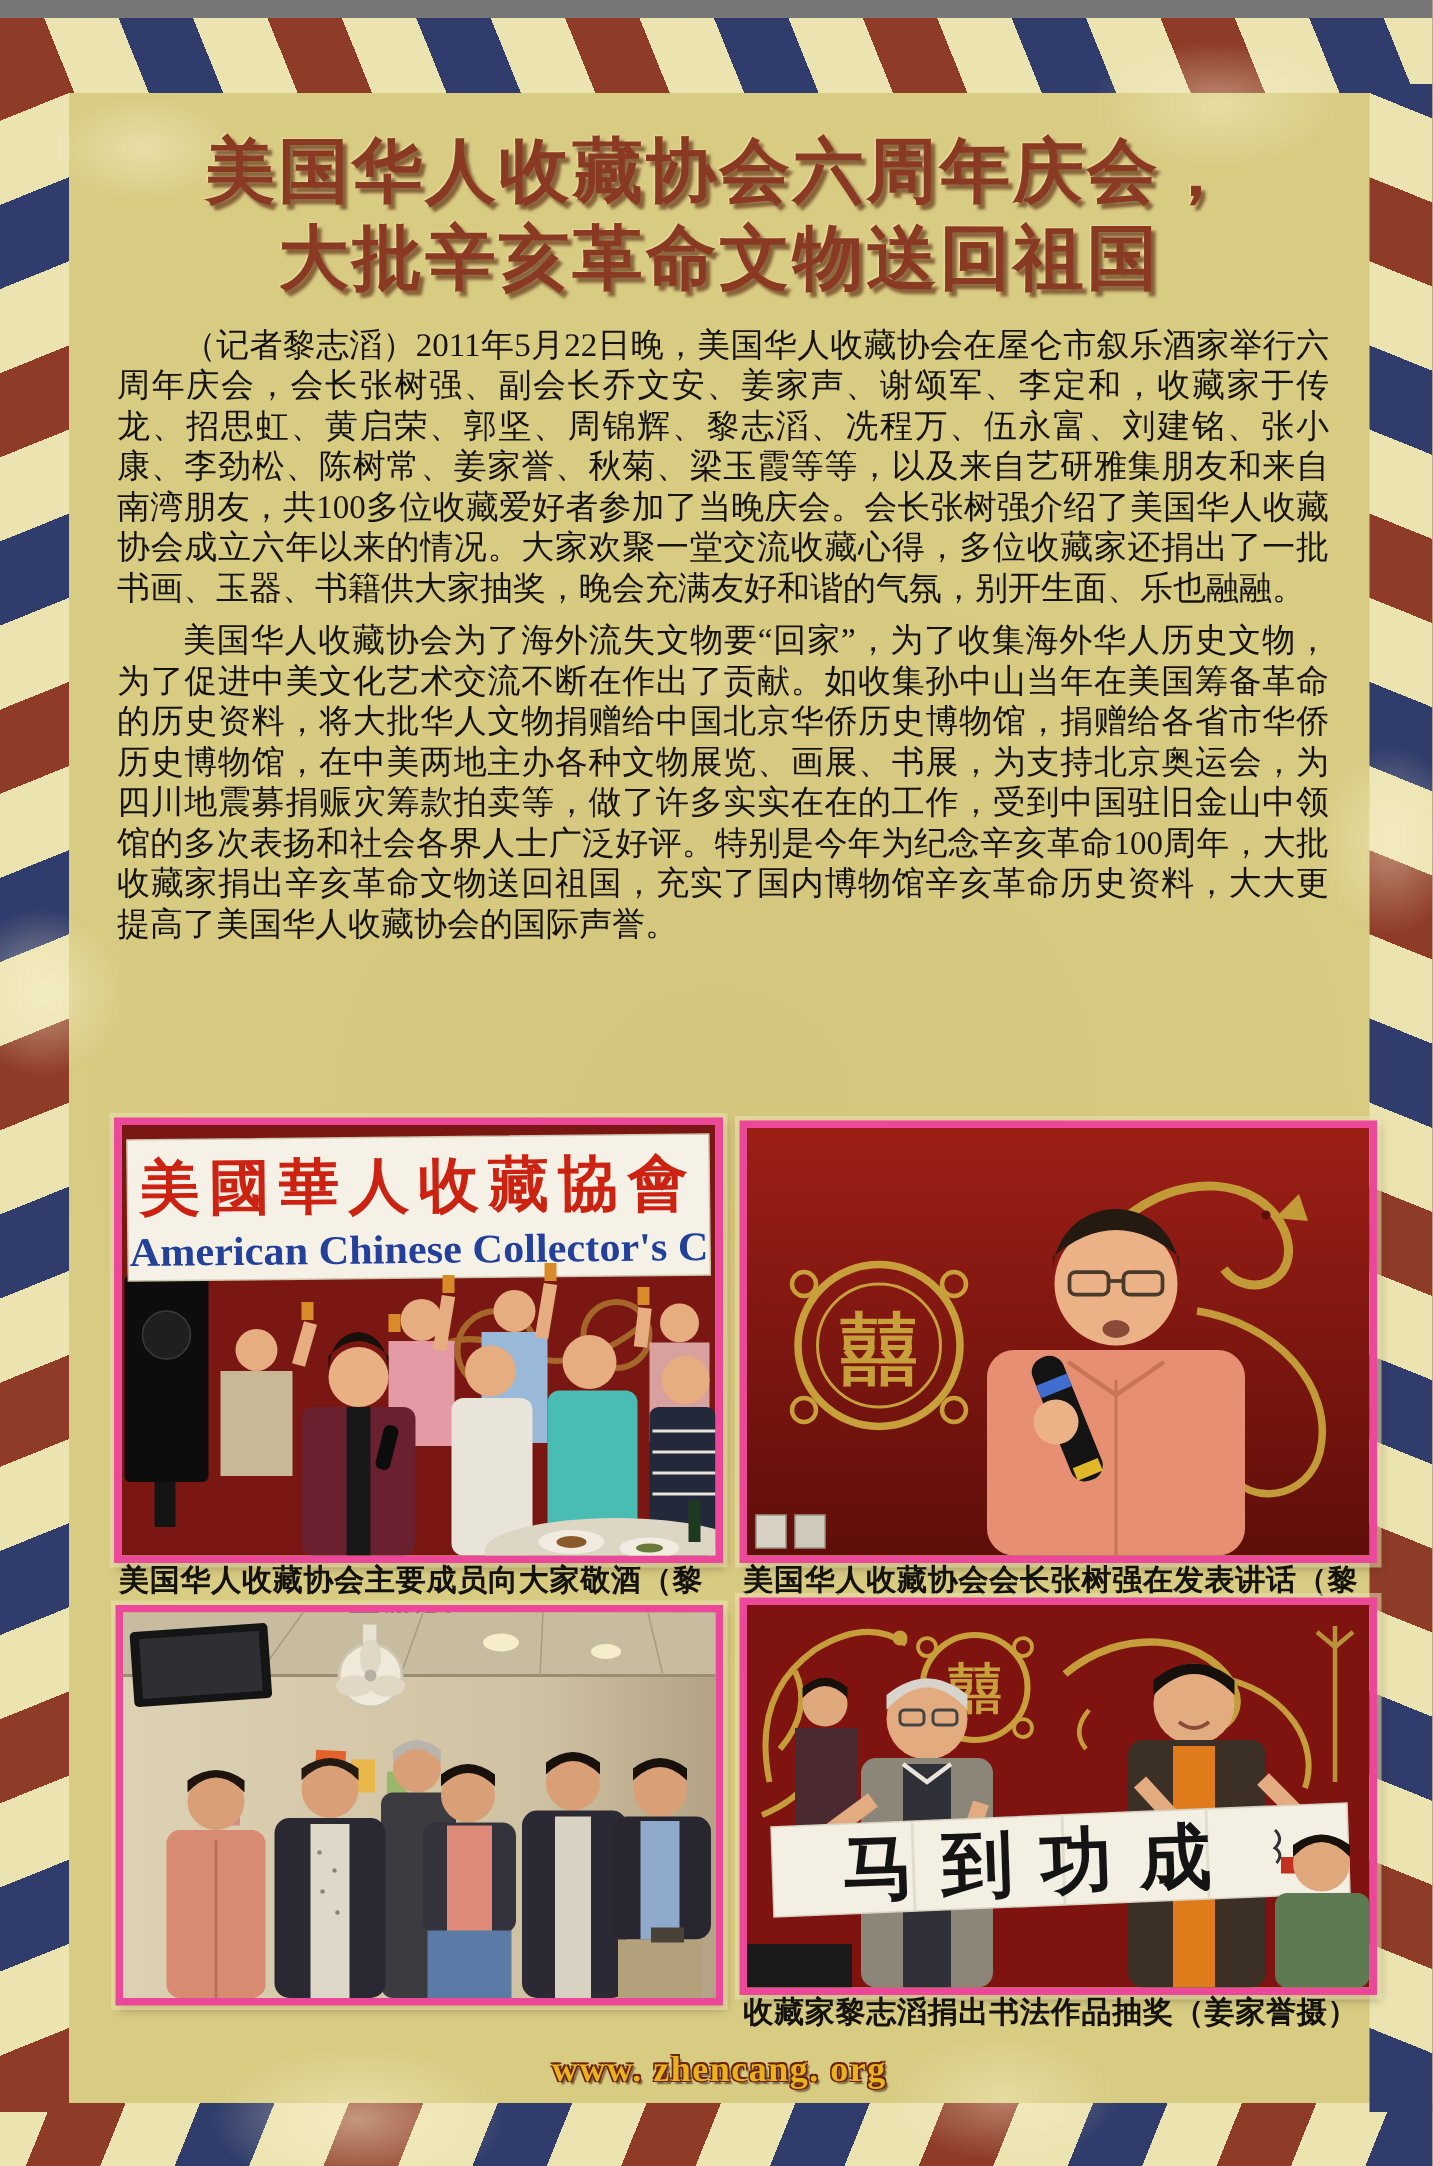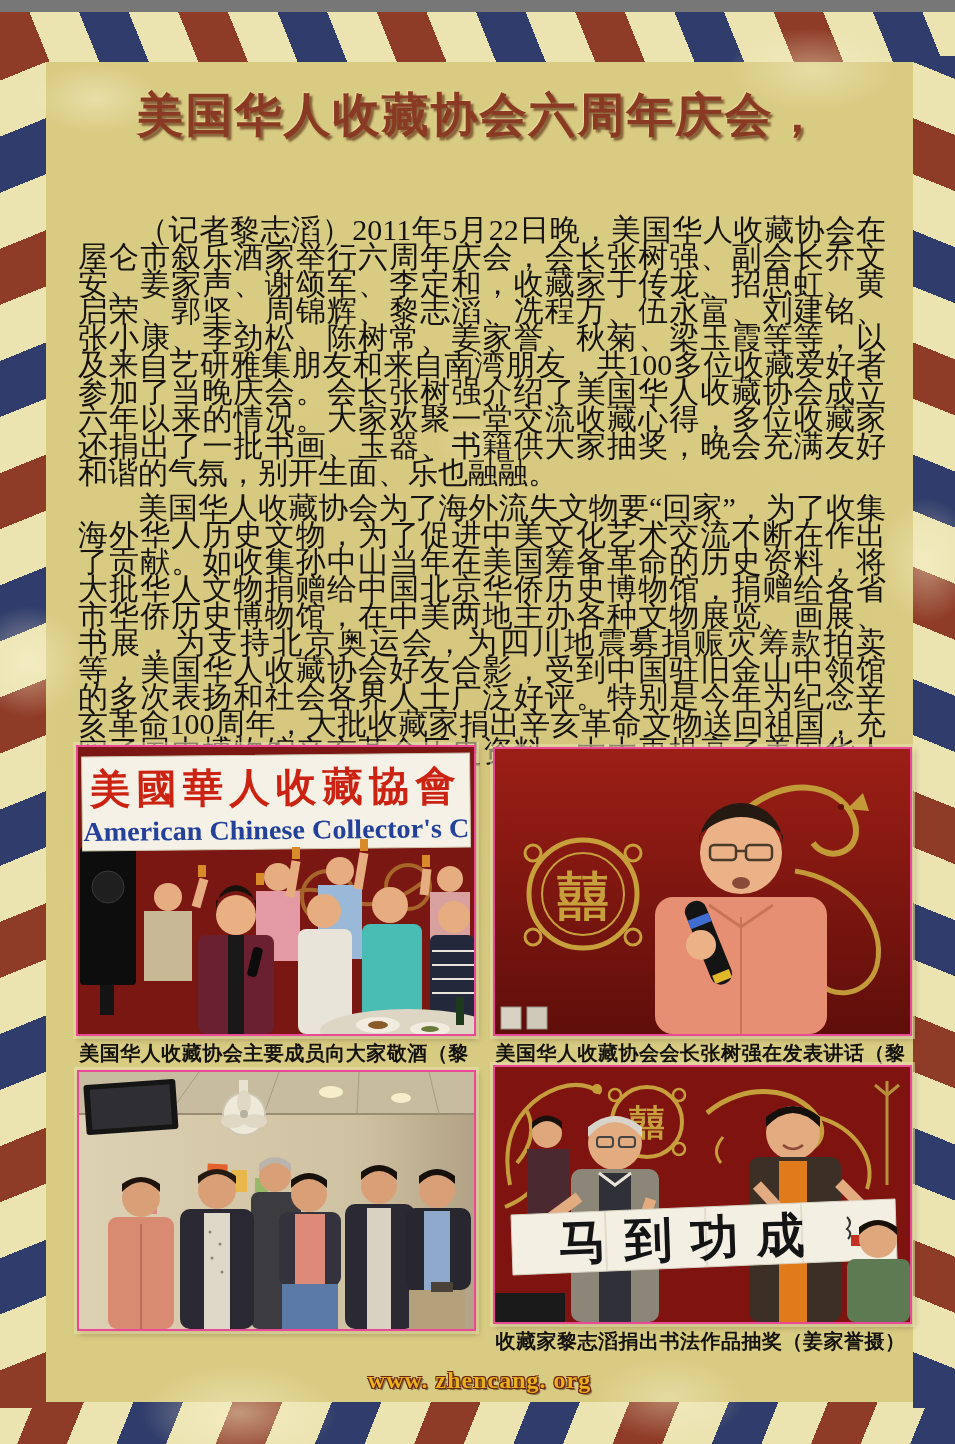--- a/index.html
+++ b/index.html
@@ -30,24 +30,24 @@
       radial-gradient(110px 60px at 70% 96%, rgba(248,242,205,.4), transparent 70%),
       radial-gradient(60px 40px at 50% 30%, rgba(246,240,200,.25), transparent 70%),
       radial-gradient(600px 500px at 50% 50%, rgba(150,110,40,.06), transparent 80%);
   }
   
   .title{position:absolute;z-index:3;top:74px;left:46px;right:42px;text-align:center;
     font-weight:bold;font-size:47px;line-height:58px;color:#8a3a22;letter-spacing:2px;
     text-shadow:3px 3px 2px rgba(80,30,10,.6), -1px -1px 0 rgba(255,244,200,.35);}
   
   .article{position:absolute;z-index:3;top:204px;left:78px;width:808px;
-    font-size:30px;line-height:27px;color:#151310;text-align:justify;}
+    font-size:22px;line-height:27px;color:#151310;text-align:justify;}
   .article p{margin:0 0 8px 0;text-indent:2em;}
   
-  .photo{position:absolute;z-index:3;border:2px solid #ec4899;
+  .photo{position:absolute;z-index:3;border:5px solid #ec4899;
     box-shadow:0 0 0 3px rgba(236,228,176,.55), 2px 3px 6px rgba(60,40,20,.35);}
   .photo svg{display:block;width:100%;height:100%;}
   .photo1{left:76px;top:733px;width:396px;height:287px;}
   .photo2{left:493px;top:735px;width:415px;height:285px;}
   .photo3{left:77px;top:1058px;width:395px;height:257px;}
   .photo4{left:493px;top:1053px;width:415px;height:255px;}
   
   .caption{position:absolute;z-index:3;text-align:center;font-weight:bold;
     font-size:20px;color:#14120e;letter-spacing:0.5px;}
   .cap1{left:76px;top:1028px;width:396px;}
@@ -64,25 +64,26 @@
 
 <div class="page">
 
   <div class="band band-top"></div>
   <div class="band band-bottom"></div>
   <div class="band band-left"></div>
   <div class="band band-right"></div>
 
   <div class="title">
     <div>美国华人收藏协会六周年庆会，</div>
+    <div>大批辛亥革命文物送回祖国</div>
   </div>
 
   <div class="article">
     <p>（记者黎志滔）2011年5月22日晚，美国华人收藏协会在屋仑市叙乐酒家举行六周年庆会，会长张树强、副会长乔文安、姜家声、谢颂军、李定和，收藏家于传龙、招思虹、黄启荣、郭坚、周锦辉、黎志滔、冼程万、伍永富、刘建铭、张小康、李劲松、陈树常、姜家誉、秋菊、梁玉霞等等，以及来自艺研雅集朋友和来自南湾朋友，共100多位收藏爱好者参加了当晚庆会。会长张树强介绍了美国华人收藏协会成立六年以来的情况。大家欢聚一堂交流收藏心得，多位收藏家还捐出了一批书画、玉器、书籍供大家抽奖，晚会充满友好和谐的气氛，别开生面、乐也融融。</p>
-    <p>美国华人收藏协会为了海外流失文物要“回家”，为了收集海外华人历史文物，为了促进中美文化艺术交流不断在作出了贡献。如收集孙中山当年在美国筹备革命的历史资料，将大批华人文物捐赠给中国北京华侨历史博物馆，捐赠给各省市华侨历史博物馆，在中美两地主办各种文物展览、画展、书展，为支持北京奥运会，为四川地震募捐赈灾筹款拍卖等，美国华人收藏协会好友合影，受到中国驻旧金山中领馆的多次表扬和社会各界人士广泛好评。特别是今年为纪念辛亥革命100周年，大批收藏家捐出辛亥革命文物送回祖国，充实了国内博物馆辛亥革命历史资料，大大更提高了美国华人收藏协会的国际声誉。</p>
+    <p>美国华人收藏协会为了海外流失文物要“回家”，为了收集海外华人历史文物，为了促进中美文化艺术交流不断在作出了贡献。如收集孙中山当年在美国筹备革命的历史资料，将大批华人文物捐赠给中国北京华侨历史博物馆，捐赠给各省市华侨历史博物馆，在中美两地主办各种文物展览、画展、书展，为支持北京奥运会，为四川地震募捐赈灾筹款拍卖等，做了许多实实在在的工作，受到中国驻旧金山中领馆的多次表扬和社会各界人士广泛好评。特别是今年为纪念辛亥革命100周年，大批收藏家捐出辛亥革命文物送回祖国，充实了国内博物馆辛亥革命历史资料，大大更提高了美国华人收藏协会的国际声誉。</p>
   </div>
 
   <div class="photo photo1">
     <svg viewBox="0 0 396 287" preserveAspectRatio="none">
       <rect x="0" y="0" width="396" height="287" fill="#7a1713"></rect>
       <g stroke="#c49b3a" fill="none" stroke-width="4" opacity="0.6">
         <circle cx="250" cy="150" r="26"></circle>
           <circle cx="330" cy="140" r="22"></circle>
         <path d="M190,165 Q220,130 260,150 Q300,170 345,135"></path>
       </g>

